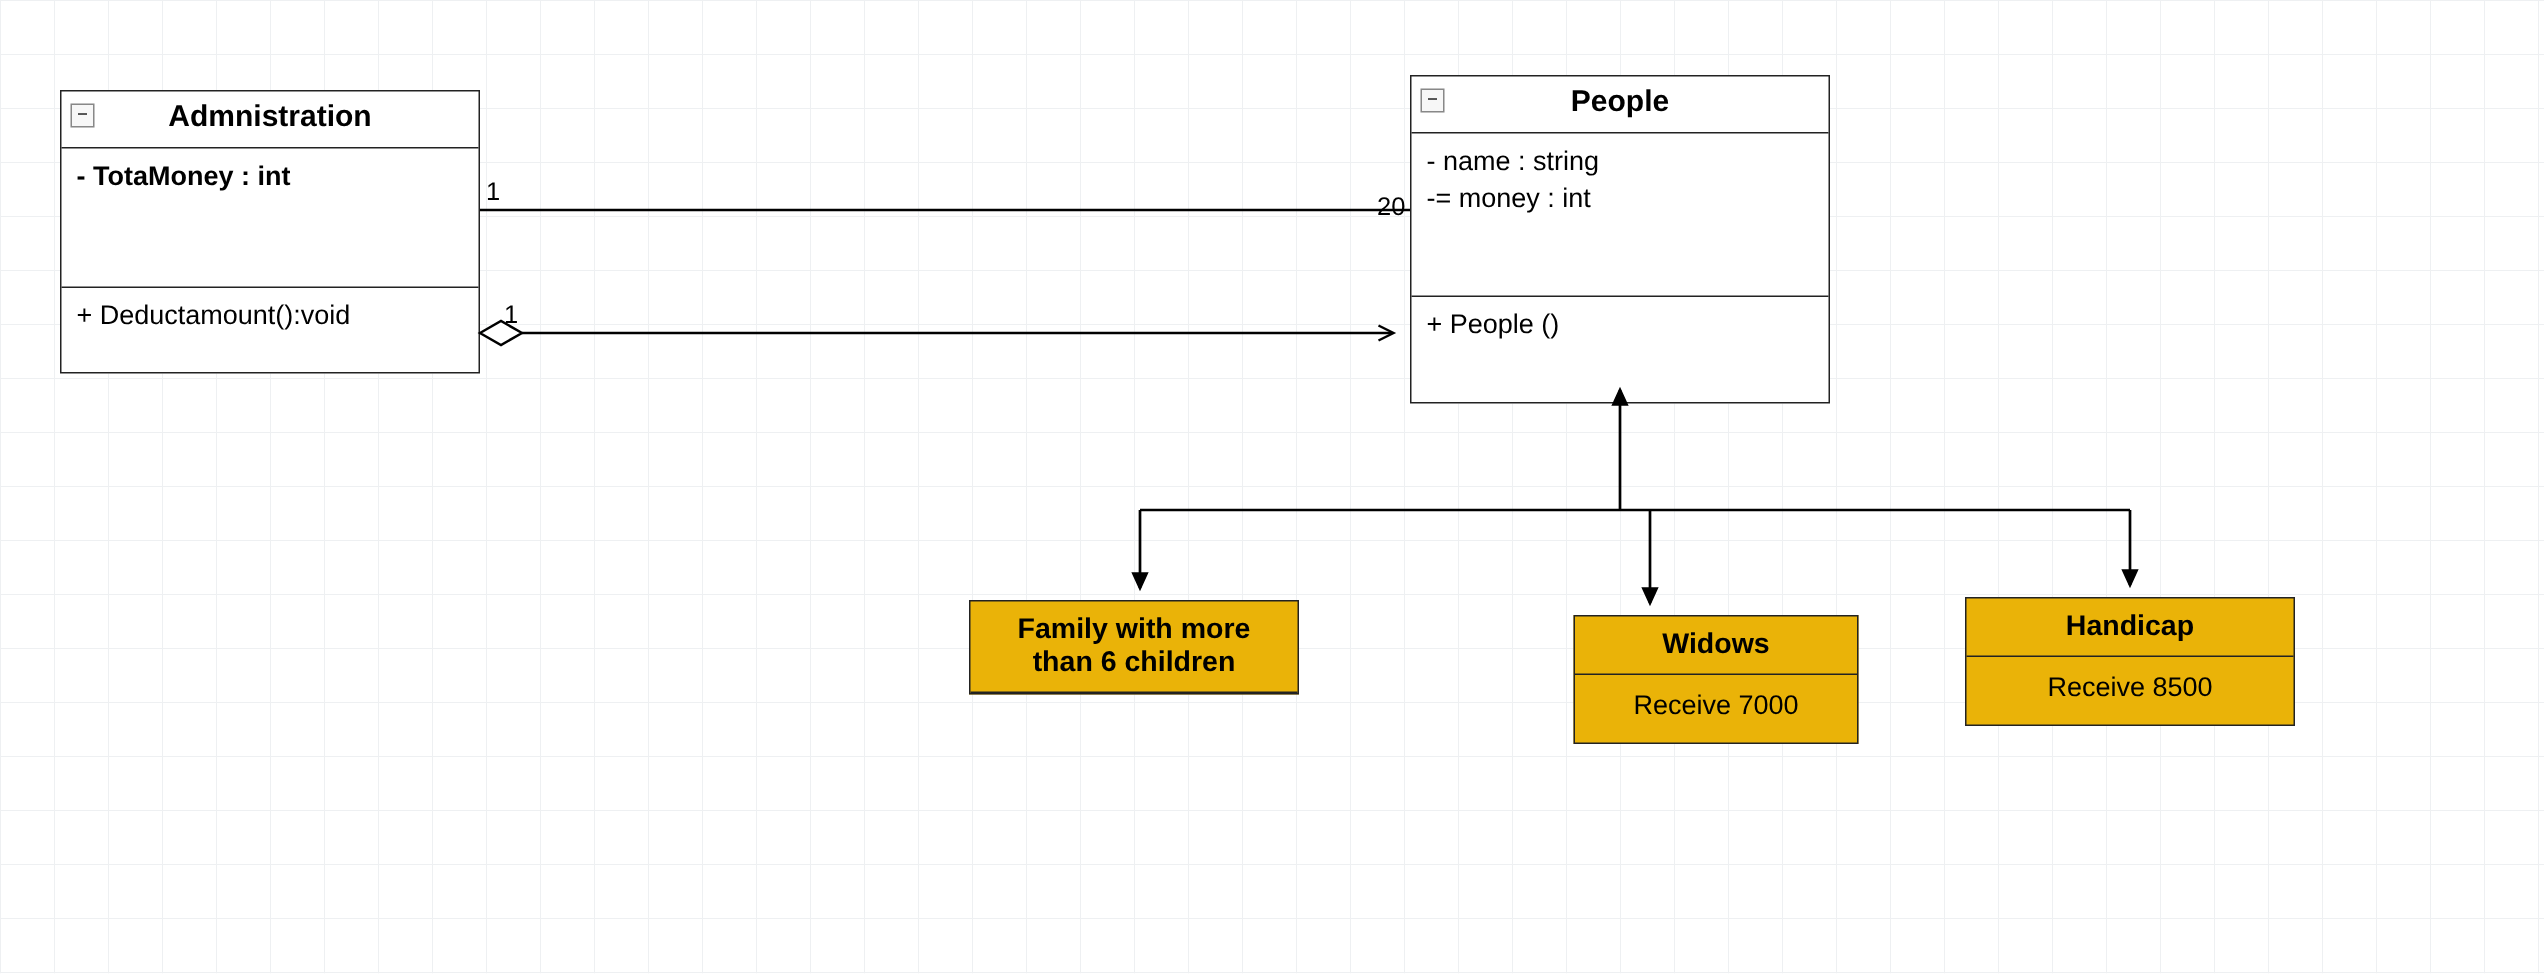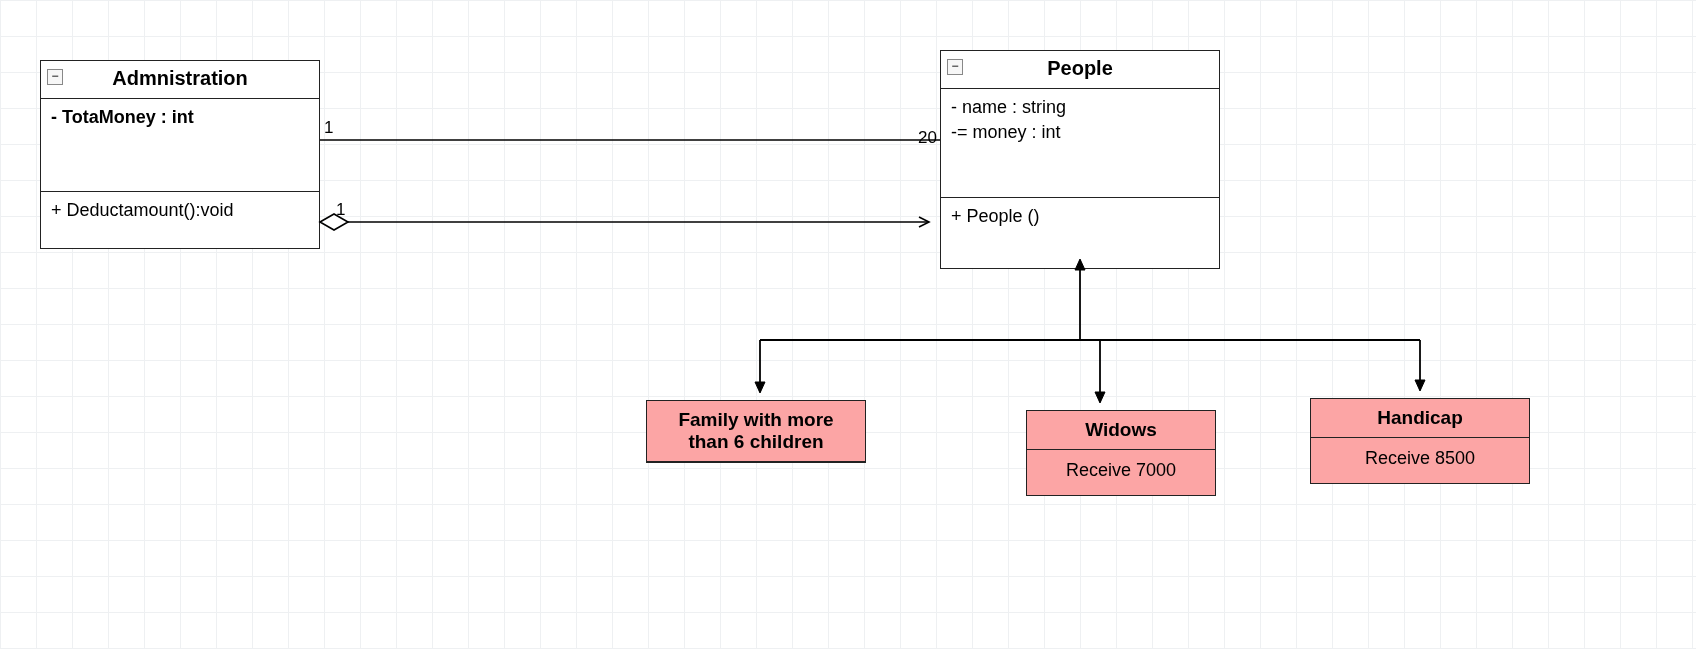--- a/index.html
+++ b/index.html
@@ -64,21 +64,21 @@
     background: #f7f7f7;
     font-size: 12px;
     line-height: 12px;
     text-align: center;
     color: #555;
     user-select: none;
   }
   
   .sub {
     position: absolute;
-    background: #fca5a5;
+    background: #eab308;
     border: 1.5px solid #222;
     box-sizing: border-box;
     text-align: center;
   }
   .sub .stitle {
     font-weight: bold;
     font-size: 19px;
     padding: 8px 10px;
     border-bottom: 1.5px solid #222;
   }
@@ -131,21 +131,21 @@
     </div>
     <div class="section ops" style="min-height:58px;">
       <div class="line">+ People ()</div>
     </div>
   </div>
 
   <div class="sub" style="left:646px; top:400px; width:220px;">
     <div class="stitle">Family with more than 6 children</div>
   </div>
 
-  <div class="sub" style="left:1026px; top:410px; width:190px;">
+  <div class="sub" style="left:1049px; top:410px; width:190px;">
     <div class="stitle">Widows</div>
     <div class="sbody">Receive 7000</div>
   </div>
 
   <div class="sub" style="left:1310px; top:398px; width:220px;">
     <div class="stitle">Handicap</div>
     <div class="sbody">Receive 8500</div>
   </div>
 
   <div class="lbl" style="left:324px; top:118px;">1</div>

